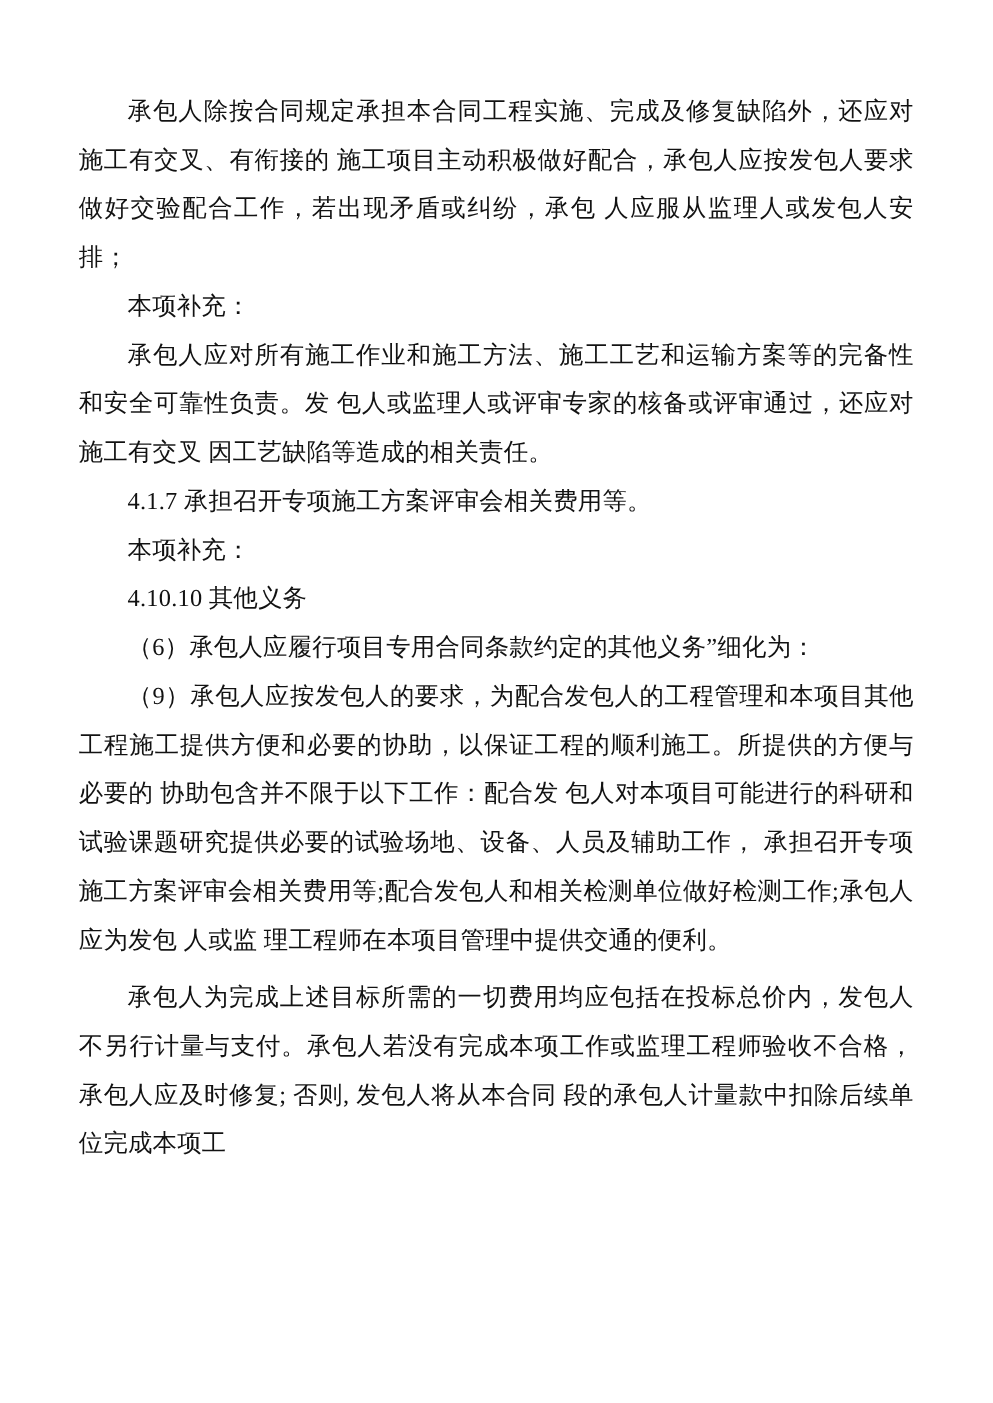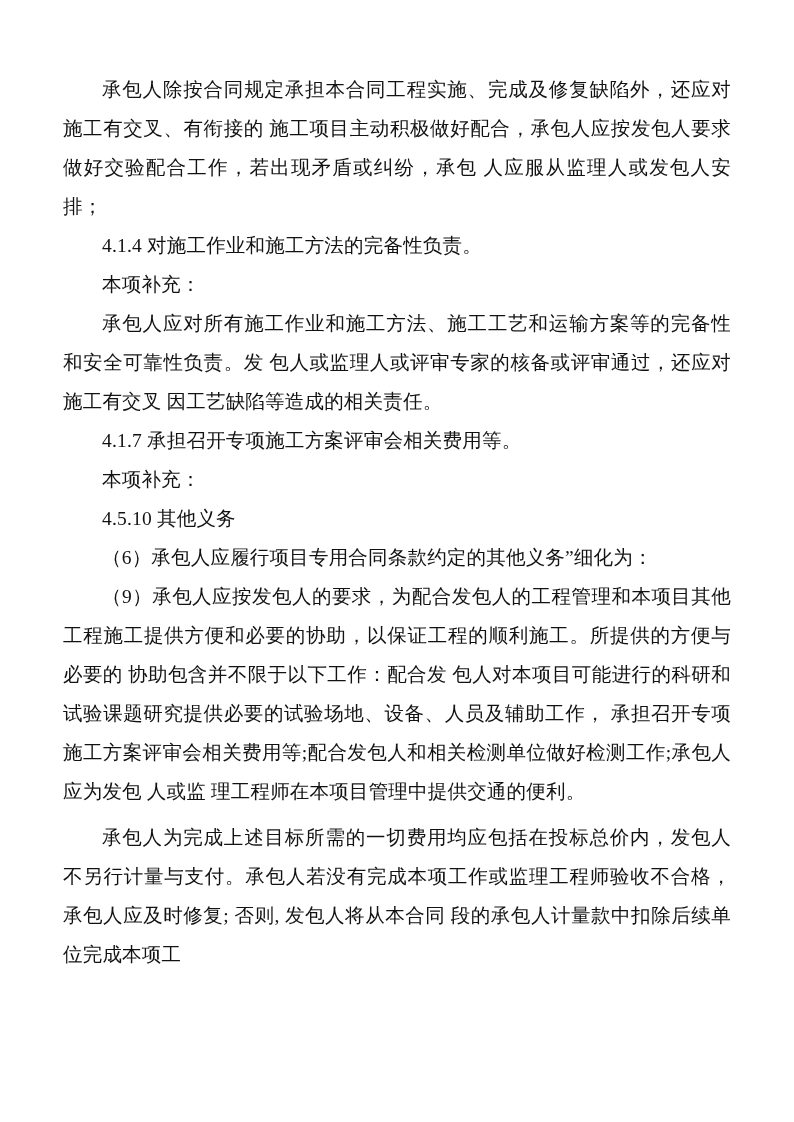--- a/index.html
+++ b/index.html
@@ -47,24 +47,23 @@
     line-height: 18px;
     color: #222222;
   }
 </style>
 </head>
 <body>
 
 <div class="page">
   <div class="content">
     <p>承包人除按合同规定承担本合同工程实施、完成及修复缺陷外，还应对施工有交叉、有衔接的 施工项目主动积极做好配合，承包人应按发包人要求做好交验配合工作，若出现矛盾或纠纷，承包 人应服从监理人或发包人安排；</p>
-    <p>4.1.4 对施工作业和施工方法的完备性负责。</p>
     <p>本项补充：</p>
     <p>承包人应对所有施工作业和施工方法、施工工艺和运输方案等的完备性和安全可靠性负责。发 包人或监理人或评审专家的核备或评审通过，还应对施工有交叉 因工艺缺陷等造成的相关责任。</p>
     <p>4.1.7 承担召开专项施工方案评审会相关费用等。</p>
     <p>本项补充：</p>
-    <p>4.5.10 其他义务</p>
+    <p>4.10.10 其他义务</p>
     <p>（6）承包人应履行项目专用合同条款约定的其他义务”细化为：</p>
     <p>（9）承包人应按发包人的要求，为配合发包人的工程管理和本项目其他工程施工提供方便和必要的协助，以保证工程的顺利施工。所提供的方便与必要的 协助包含并不限于以下工作：配合发 包人对本项目可能进行的科研和试验课题研究提供必要的试验场地、设备、人员及辅助工作， 承担召开专项施工方案评审会相关费用等;配合发包人和相关检测单位做好检测工作;承包人应为发包 人或监 理工程师在本项目管理中提供交通的便利。</p>
     <p class="gap-top">承包人为完成上述目标所需的一切费用均应包括在投标总价内，发包人不另行计量与支付。承包人若没有完成本项工作或监理工程师验收不合格，承包人应及时修复; 否则, 发包人将从本合同 段的承包人计量款中扣除后续单位完成本项工</p>
   </div>
   <div class="footer">58</div>
 </div>
 
 </body></html>

